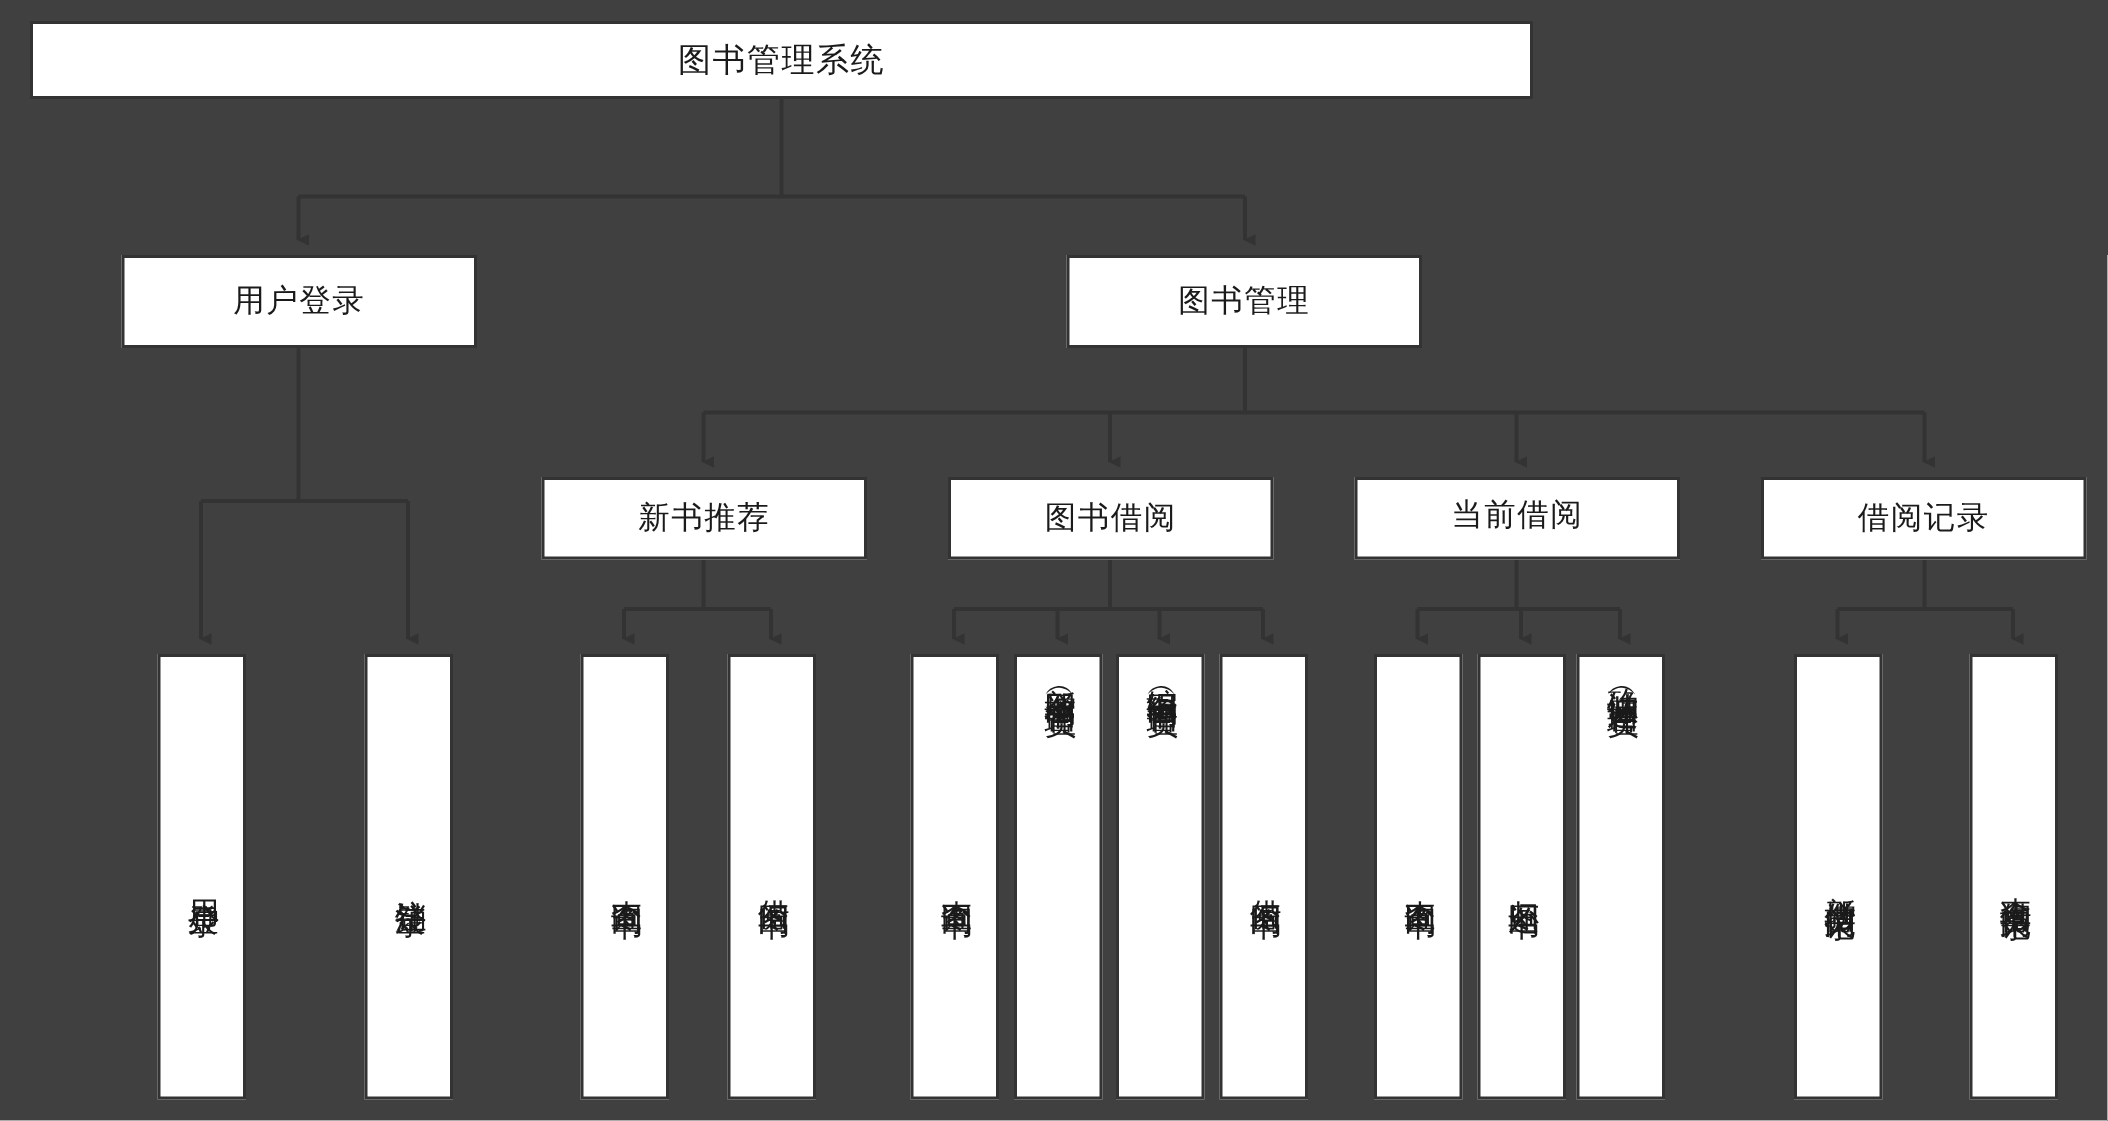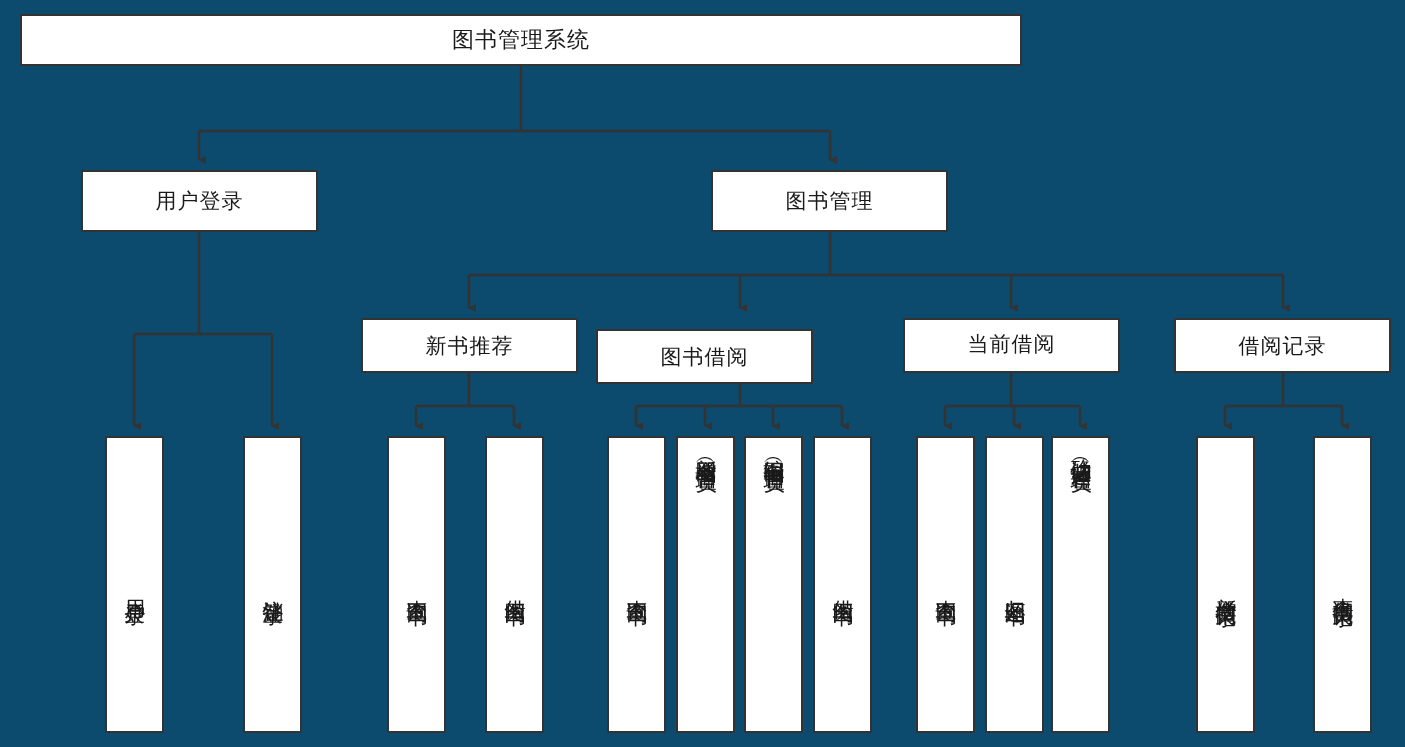--- a/index.html
+++ b/index.html
@@ -8,21 +8,21 @@
     padding: 0;
     background: #ffffff;
   }
   body {
     font-family: "Liberation Sans", "DejaVu Sans", sans-serif;
   }
   #diagram-root {
     position: relative;
     width: 1405px;
     height: 747px;
-    background: #0c4a6e;
+    background: #404040;
     overflow: hidden;
   }
   #diagram-svg {
     position: absolute;
     left: 0;
     top: 0;
     width: 1405px;
     height: 747px;
   }
   .node {
@@ -141,21 +141,21 @@
   <div class="node horizontal" style="left:81px; top:170px; width:237px; height:62px;">
     <span class="node-label">用户登录</span>
   </div>
   <div class="node horizontal" style="left:361px; top:318px; width:217px; height:55px;">
     <span class="node-label">新书推荐</span>
   </div>
 
   <div class="node horizontal" style="left:711px; top:170px; width:237px; height:62px;">
     <span class="node-label">图书管理</span>
   </div>
-  <div class="node horizontal" style="left:596px; top:318px; width:217px; height:55px;margin-top:11px;">
+  <div class="node horizontal" style="left:632px; top:318px; width:217px; height:55px;">
     <span class="node-label">图书借阅</span>
   </div>
   <div class="node horizontal" style="left:903px; top:318px; width:217px; height:55px;font-family:Liberation Mono, monospace;">
     <span class="node-label">当前借阅</span>
   </div>
   <div class="node horizontal" style="left:1174px; top:318px; width:217px; height:55px;">
     <span class="node-label">借阅记录</span>
   </div>
 
   <div class="node leaf centered" style="left:105px; top:436px; width:59px; height:297px;">

